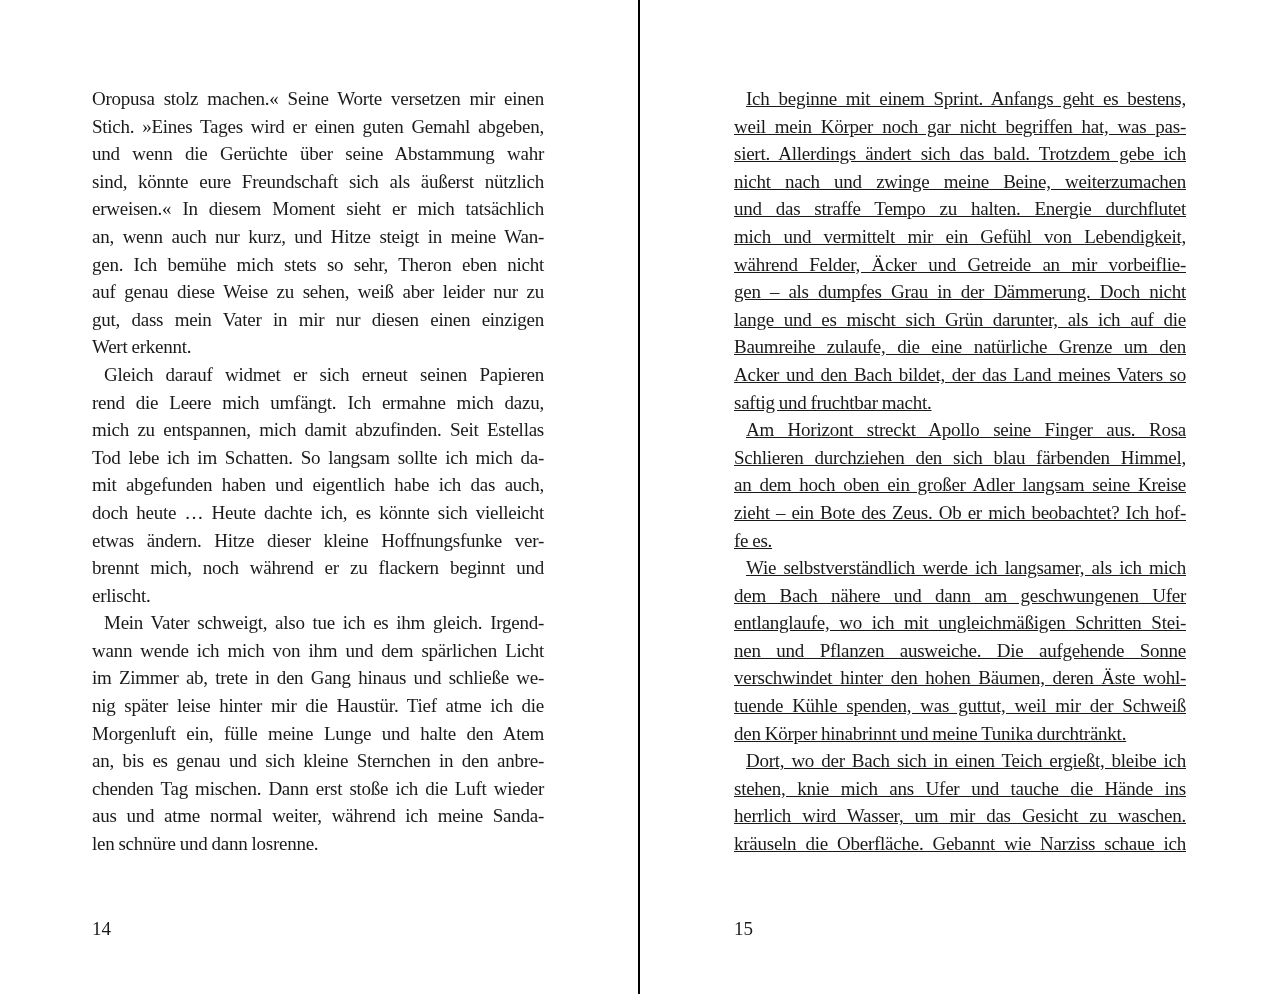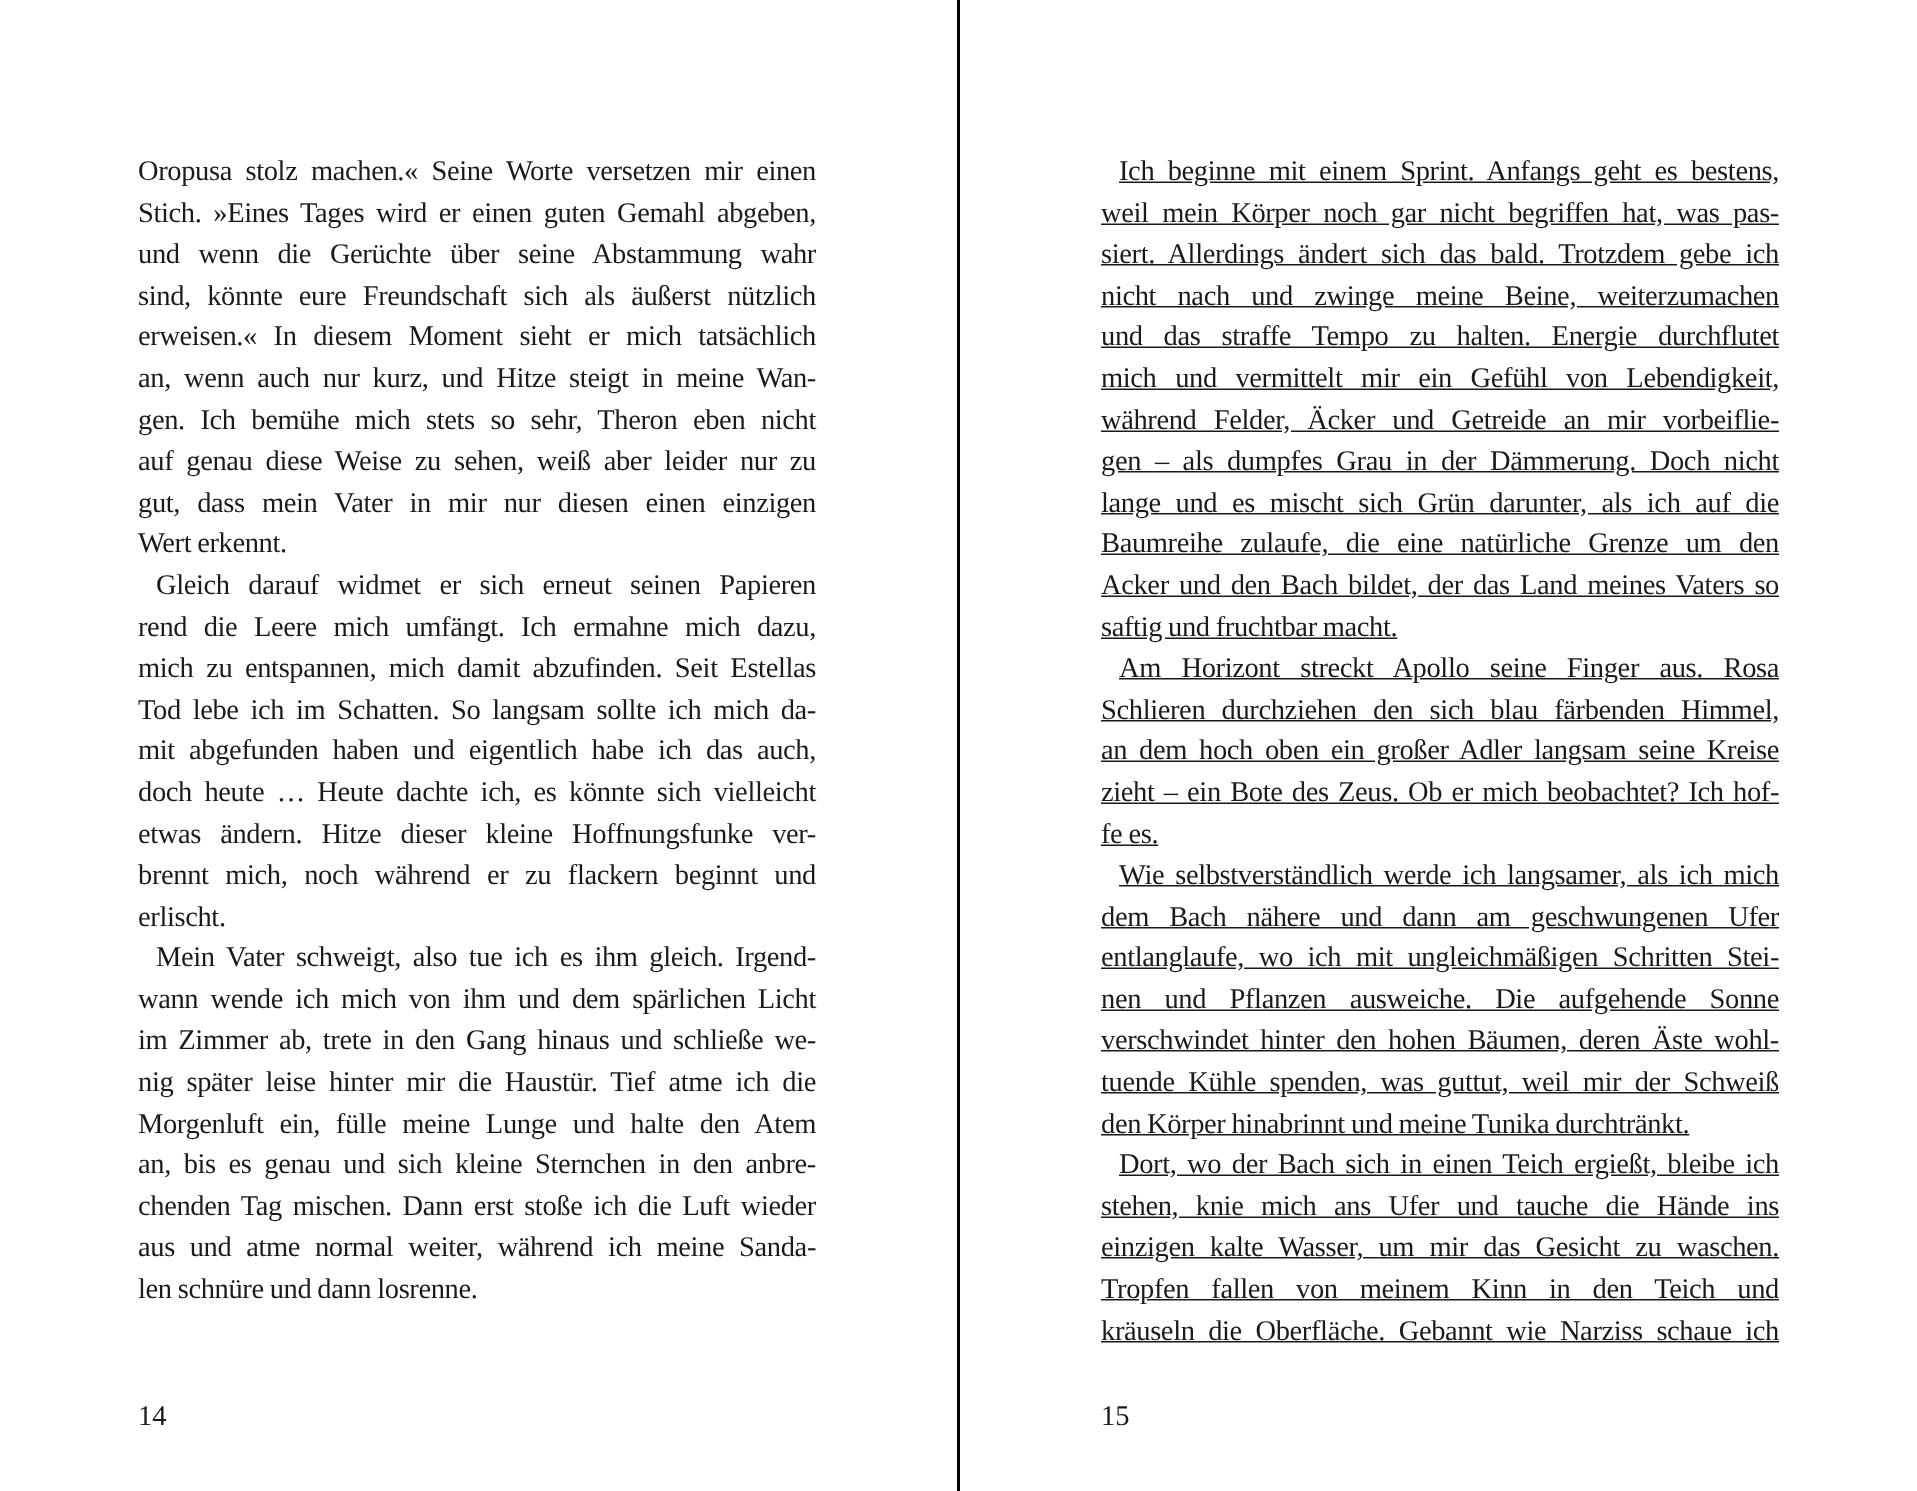--- a/index.html
+++ b/index.html
@@ -22,21 +22,21 @@
   .divider {
     position: absolute;
     left: 638px;
     top: 0;
     width: 2px;
     height: 994px;
     background: #000000;
   }
   .page {
     position: absolute;
-    top: 101px;
+    top: 85px;
     width: 452px;
     height: 880px;
   }
   .page.left  { left: 92px; }
   .page.right { left: 734px; text-decoration: underline; }
   .paragraph { margin: 0; padding: 0; }
   .line {
     font-size: 19px;
     line-height: 27.6px;
     letter-spacing: -0.25px;
@@ -136,20 +136,19 @@
           <div class="line">dem Bach nähere und dann am geschwungenen Ufer</div>
           <div class="line">entlanglaufe, wo ich mit ungleichmäßigen Schritten Stei-</div>
           <div class="line">nen und Pflanzen ausweiche. Die aufgehende Sonne</div>
           <div class="line">verschwindet hinter den hohen Bäumen, deren Äste wohl-</div>
           <div class="line">tuende Kühle spenden, was guttut, weil mir der Schweiß</div>
           <div class="line last">den Körper hinabrinnt und meine Tunika durchtränkt.</div>
         </div>
         <div class="paragraph">
           <div class="line indent">Dort, wo der Bach sich in einen Teich ergießt, bleibe ich</div>
           <div class="line">stehen, knie mich ans Ufer und tauche die Hände ins</div>
-          <div class="line">einzigen kalte Wasser, um mir das Gesicht zu waschen.</div>
-          <div class="line">Tropfen fallen von meinem Kinn in den Teich und</div>
+          <div class="line">herrlich wird Wasser, um mir das Gesicht zu waschen.</div>
           <div class="line">kräuseln die Oberfläche. Gebannt wie Narziss schaue ich</div>
         </div>
       </div>
     <div class="folio">15</div>
   </div>
 </div>
 
 </body></html>

